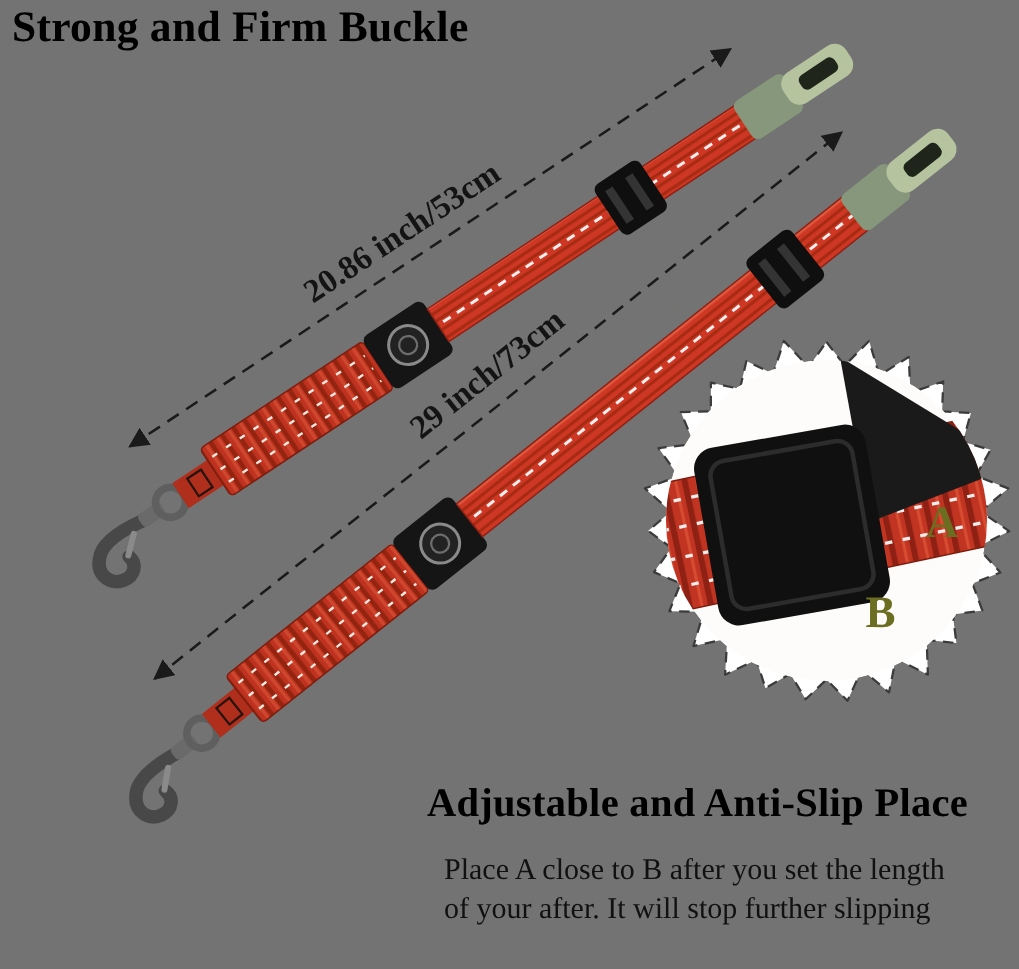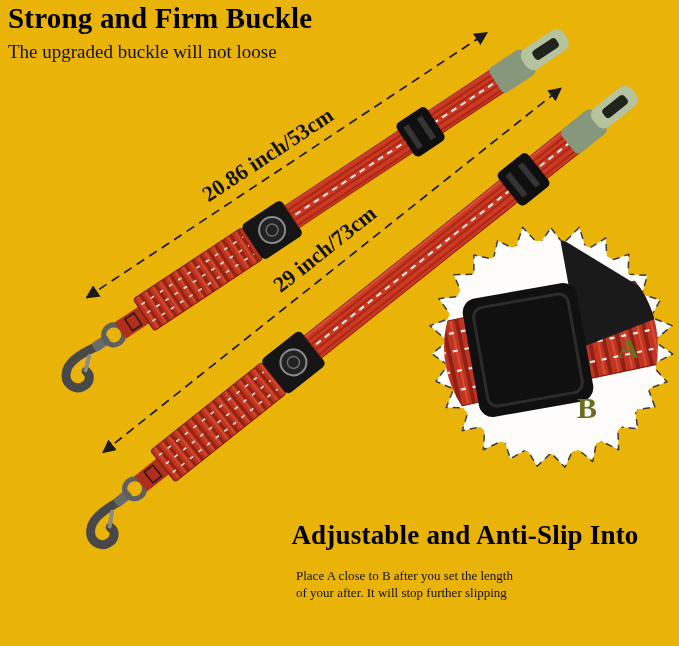--- a/index.html
+++ b/index.html
@@ -1,40 +1,40 @@
 <!DOCTYPE html>
 <html><head>
 <meta charset="utf-8">
 <style>
   html,body{margin:0;padding:0;background:#fff;}
   .canvas{
-    position:relative;width:679px;height:646px;background:#eab308;overflow:hidden;
+    position:relative;width:679px;height:646px;background:#737373;overflow:hidden;
     font-family:"Liberation Serif",serif;color:#000;
   }
   .top-text{position:absolute;left:8px;top:0px;}
   .top-text h1{margin:2px 0 5px 0;font-size:29px;font-weight:700;letter-spacing:0.2px;}
   .top-text p{margin:0;font-size:19px;line-height:1.28;color:#111;}
   .bottom-title{
     position:absolute;left:258px;top:520px;width:414px;text-align:center;
     font-size:27px;font-weight:700;letter-spacing:0.2px;
   }
-  .bottom-body{position:absolute;left:296px;top:567px;font-size:13px;line-height:1.32;color:#111;}
+  .bottom-body{position:absolute;left:296px;top:567px;font-size:20px;line-height:1.32;color:#111;}
   svg.scene{position:absolute;left:0;top:0;}
   .measure-label{font-family:"Liberation Serif",serif;font-size:22px;font-weight:700;fill:#141414;}
   .ab-label{font-family:"Liberation Serif",serif;font-size:30px;font-weight:700;}
 </style>
 </head>
 <body>
 
 <div class="canvas">
 
   <div class="top-text">
     <h1>Strong and Firm Buckle</h1>
     <p>
-      <span>The upgraded buckle will not loose</span><br>
+      <br>
     </p>
   </div>
 
   <svg class="scene" width="679" height="646" viewBox="0 0 679 646">
     <defs>
       <pattern id="ribs" width="9" height="44" patternUnits="userSpaceOnUse">
         <rect width="9" height="44" fill="#bf3220"></rect>
         <rect width="3" height="44" fill="#93240f"></rect>
         <rect x="6" width="2" height="44" fill="#d0492f"></rect>
       </pattern>
@@ -157,19 +157,19 @@
         <g transform="rotate(-10 528 350)">
           <rect x="470" y="290" width="116" height="120" rx="14" fill="#101010"></rect>
           <rect x="480" y="300" width="96" height="100" rx="10" fill="none" stroke="#2c2c2c" stroke-width="3"></rect>
         </g>
       </g>
       <text class="ab-label" x="628" y="358" text-anchor="middle" fill="#6b6e20">A</text>
       <text class="ab-label" x="587" y="418" text-anchor="middle" fill="#6b6e20">B</text>
     </g>
   </svg>
 
-  <div class="bottom-title">Adjustable and Anti-Slip Into</div>
+  <div class="bottom-title">Adjustable and Anti-Slip Place</div>
   <div class="bottom-body">
     <span>Place A close to B after you set the length</span><br>
     <span>of your after. It will stop further slipping</span><br>
   </div>
 
 </div>
 
 </body></html>

